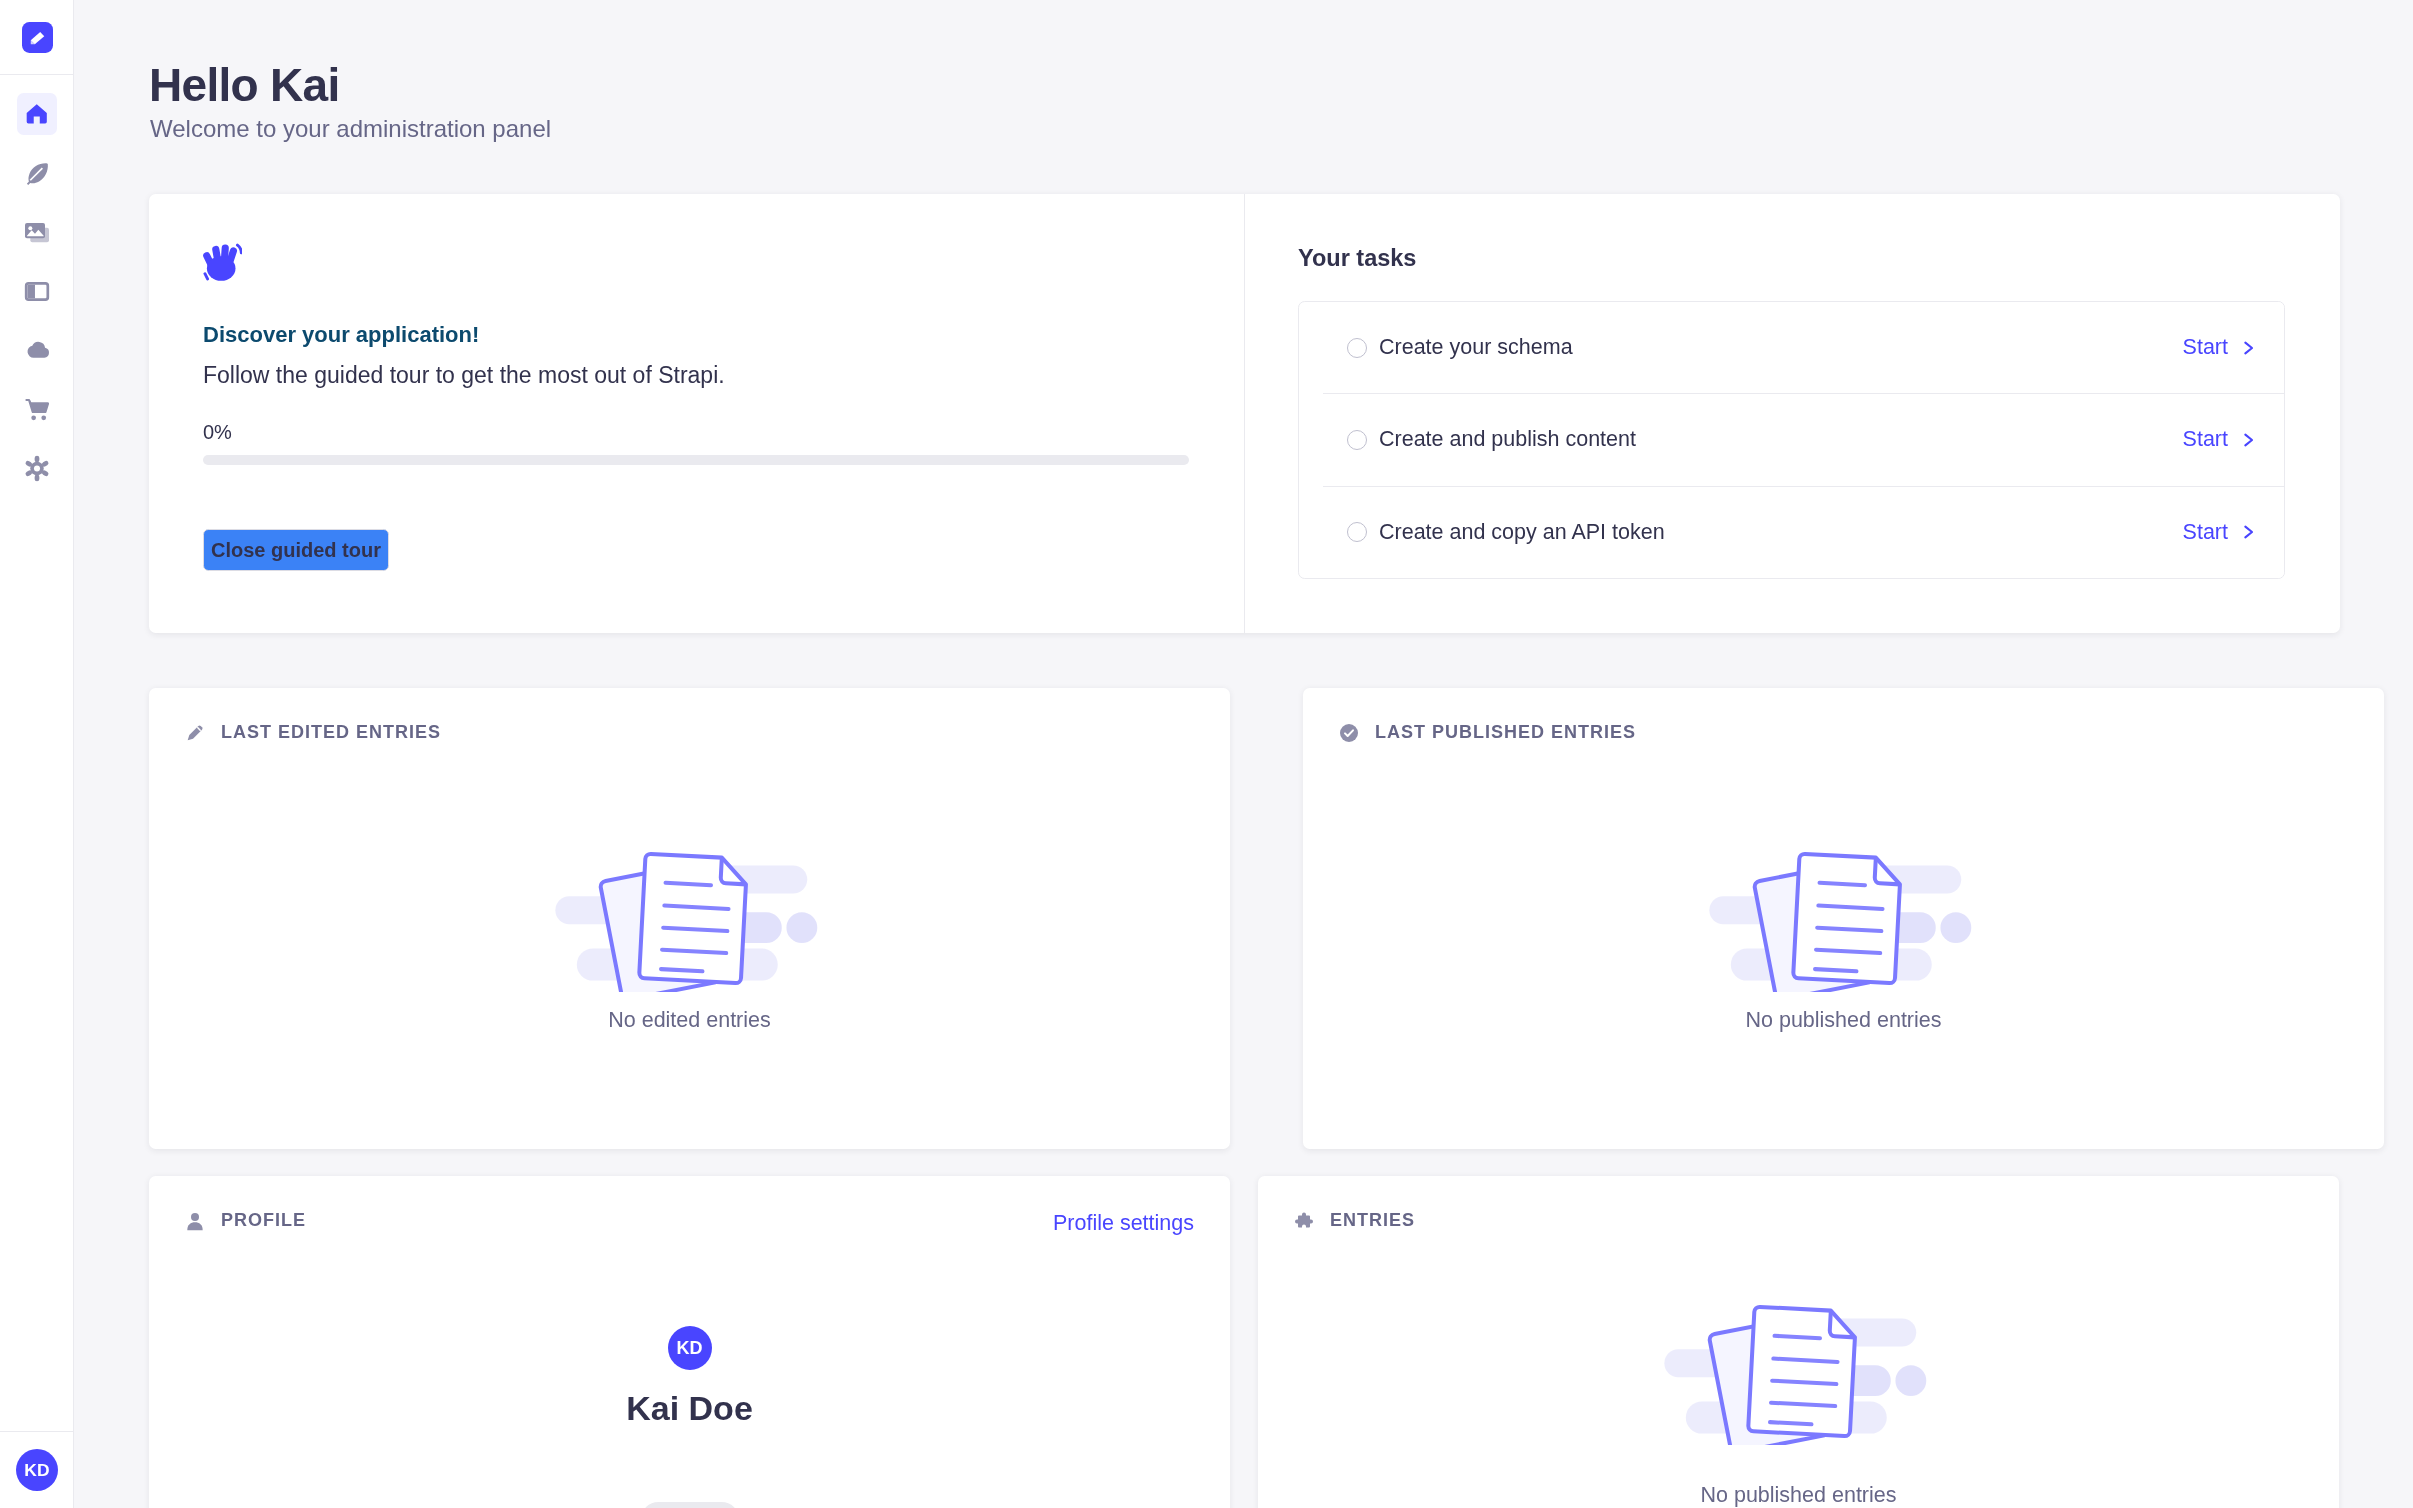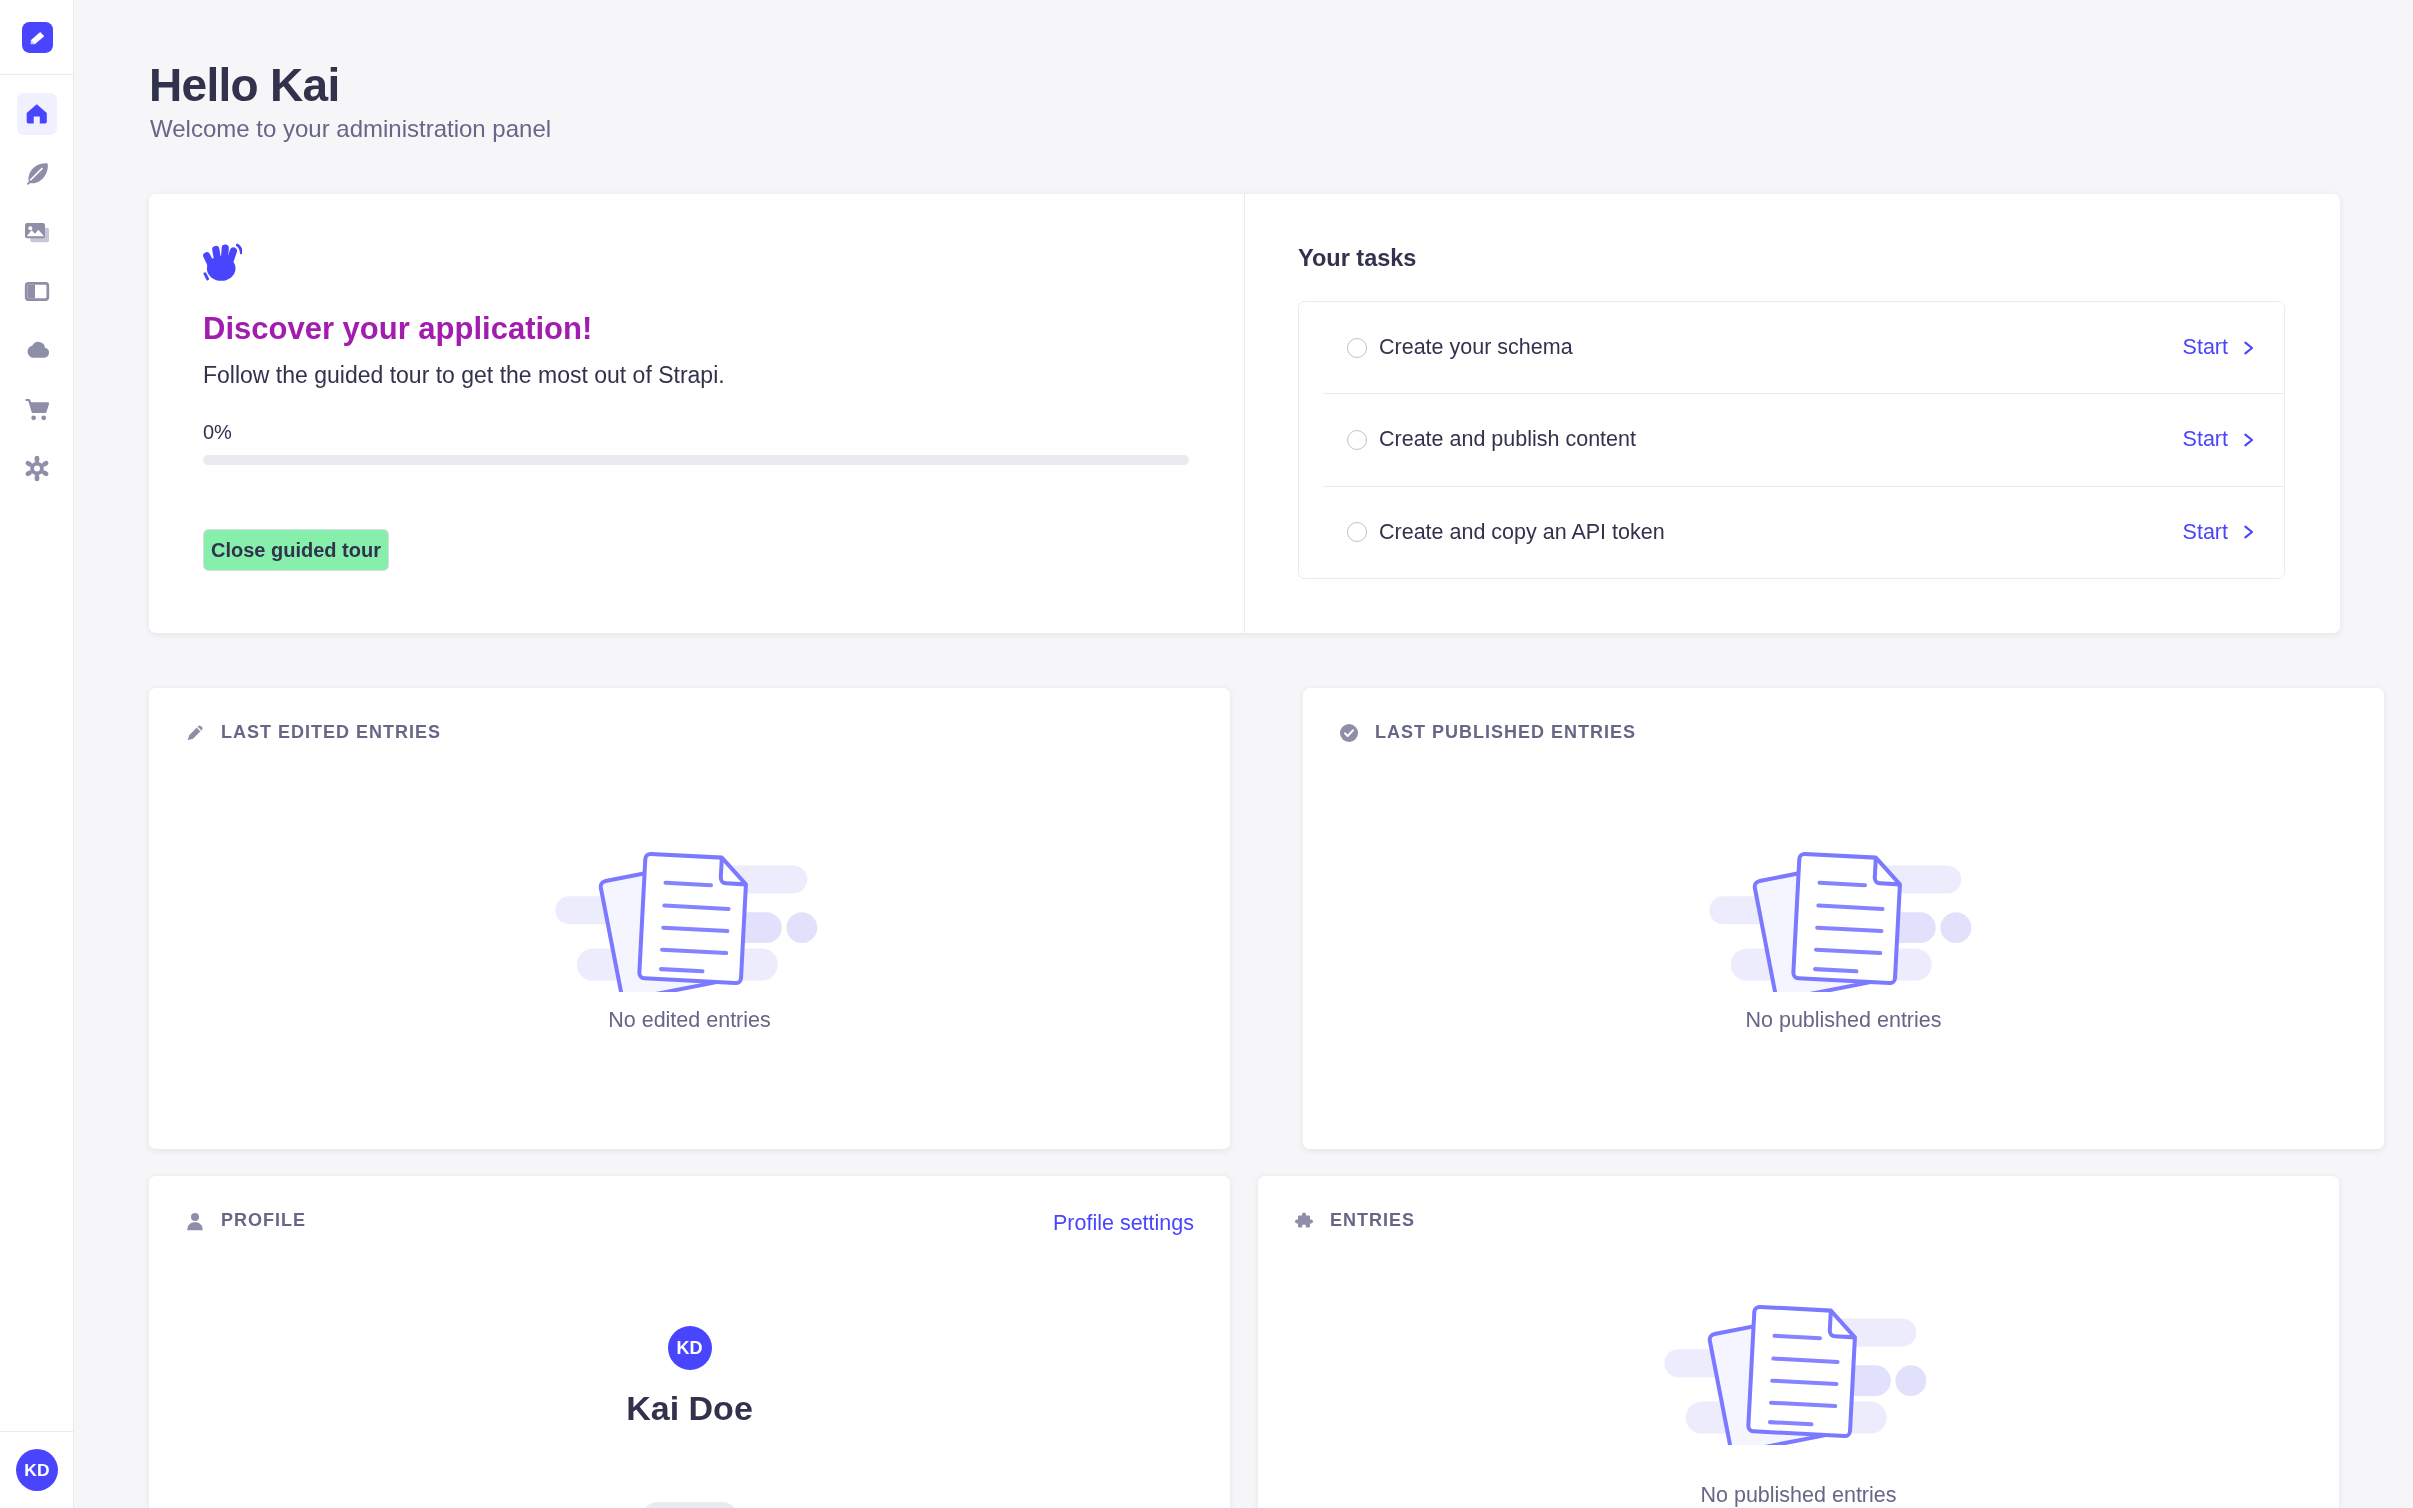--- a/index.html
+++ b/index.html
@@ -27,28 +27,28 @@
   .page-title { position:absolute; left:149px; top:58px; font-size:46px; font-weight:600;
     letter-spacing:-0.7px; color:#32324d; }
   .page-subtitle { position:absolute; left:150px; top:115px; font-size:24px; color:#666687; }
   
   .card { position:absolute; background:#ffffff; border-radius:6.7px;
     box-shadow:0 1.3px 6.7px rgba(33,33,52,0.08); }
   .top-card { left:149px; top:194px; width:2191px; height:439px; }
   .v-divider { position:absolute; left:1095px; top:0; width:0.7px; height:100%; background:#eaeaef; }
   
   .hand { position:absolute; left:54px; top:47px; }
-  .gt-title { position:absolute; left:54px; top:117px; font-size:31px; font-weight:600; color:#a21caf; }
+  .gt-title { position:absolute; left:54px; top:128px; font-size:22px; font-weight:600; color:#0c4a6e; }
   .gt-sub { position:absolute; left:54px; top:168px; font-size:23px; color:#32324d; }
   .gt-progress-label { position:absolute; left:54px; top:227px; font-size:20px; color:#32324d; }
   .gt-track { position:absolute; left:54px; top:261px; width:986px; height:10px;
     border-radius:5.4px; background:#eaeaef; overflow:hidden; }
   .gt-fill { height:100%; width:0; background:#4945ff; border-radius:5.4px; }
   .gt-button { position:absolute; left:54px; top:335px; width:186px; height:42px;
-    border:0.7px solid #dcdce4; border-radius:5.4px; background:#86efac; font-size:20px; font-weight:600;
+    border:0.7px solid #dcdce4; border-radius:5.4px; background:#3b82f6; font-size:20px; font-weight:600;
     color:#32324d; display:flex; align-items:center; justify-content:center; cursor:pointer;
     font-family:inherit; }
   
   .tasks-title { position:absolute; left:1149px; top:51px; font-size:23.5px; font-weight:600; color:#32324d; }
   .tasks-box { position:absolute; left:1149px; top:107px; width:987px; height:278px;
     border:0.7px solid #eaeaef; border-radius:6.7px; display:flex; flex-direction:column; overflow:hidden;padding-left:24px; }
   .task-row { flex:1; display:flex; align-items:center; padding:0 28px 0 24px; background:#fff; cursor:default; }
   .task-row + .task-row { border-top:0.7px solid #eaeaef; }
   .task-circle { width:20px; height:20px; border:1.3px solid #c0c0cf; border-radius:50%;
     margin-right:12px; flex:none; }

